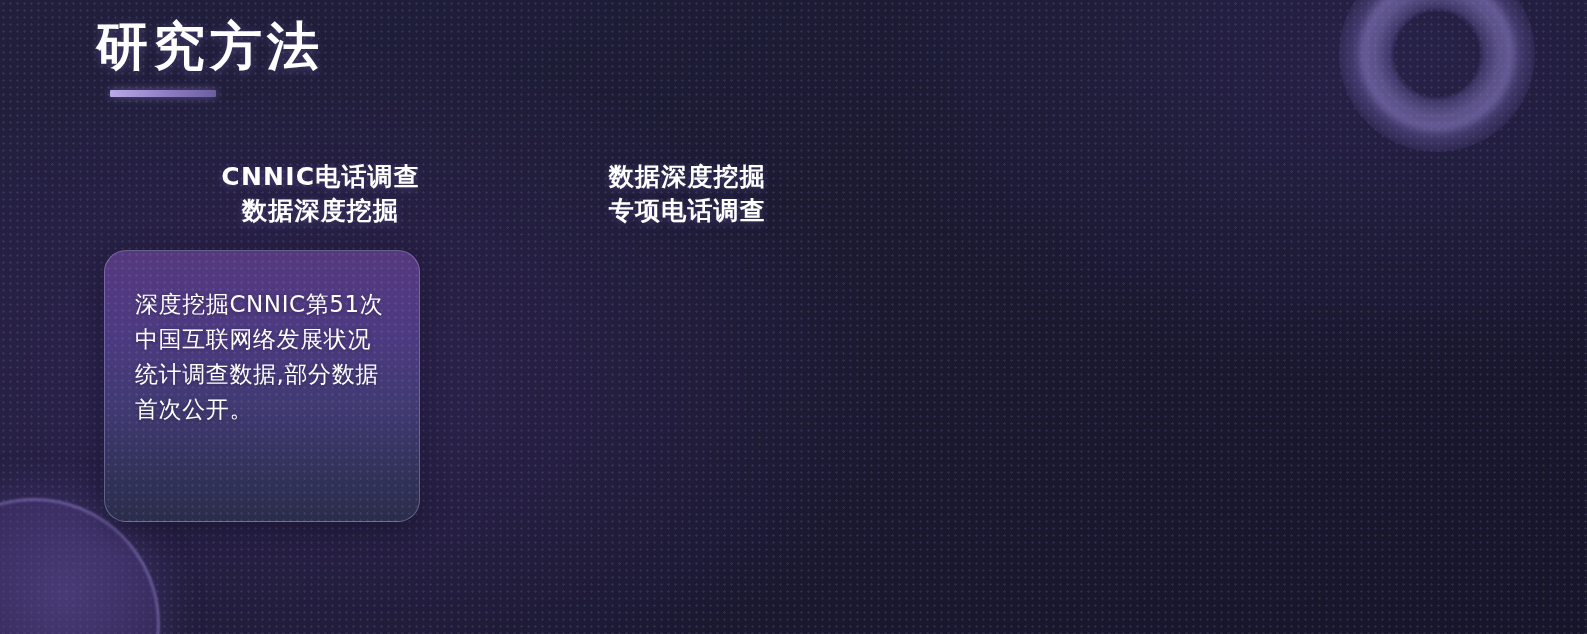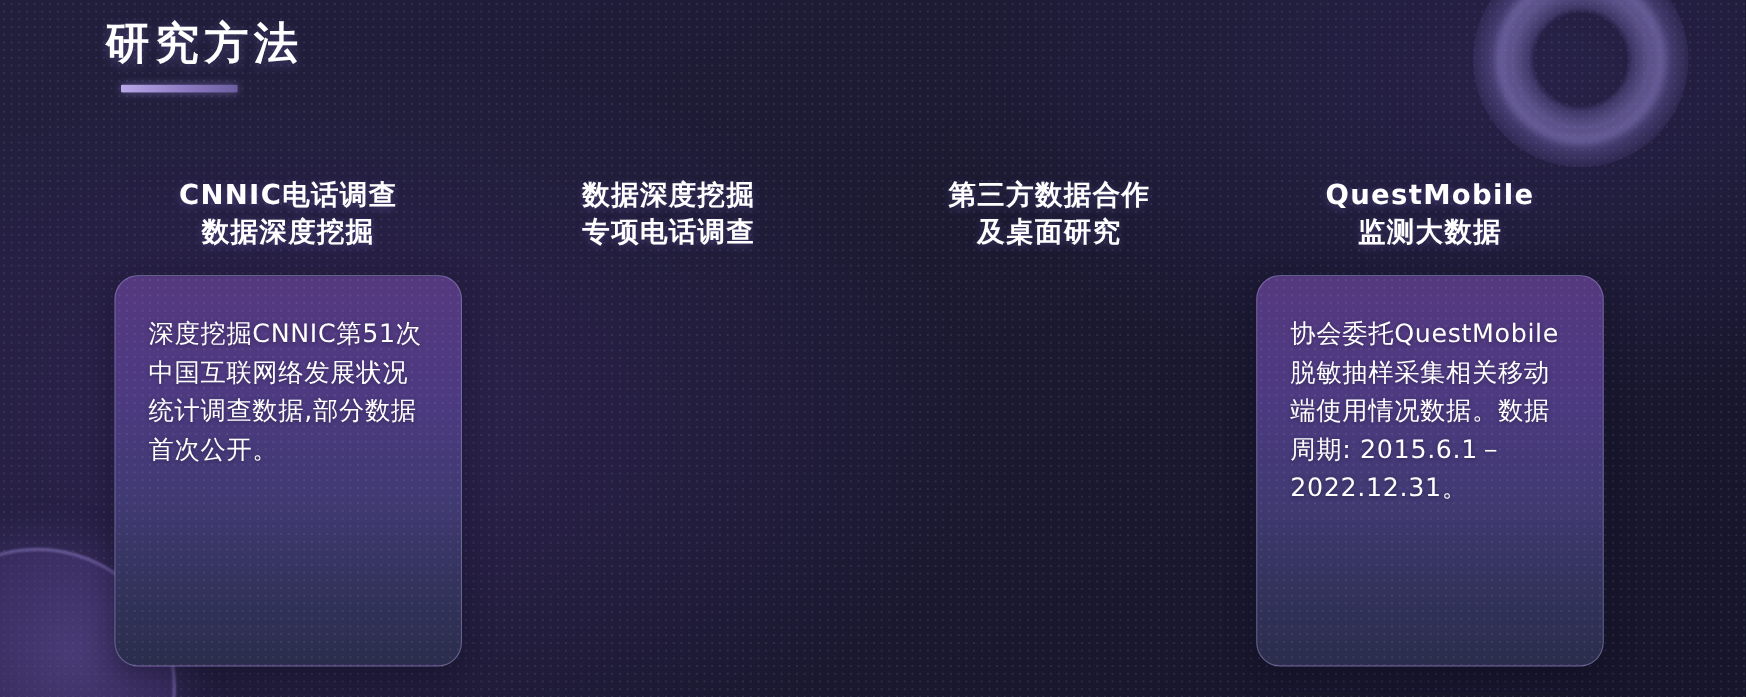--- a/index.html
+++ b/index.html
@@ -82,23 +82,23 @@
     filter: blur(1.2px);
   }
 
   
   #header {
     position: absolute;
     left: 96px; top: 18px;
     z-index: 5;
   }
   #page-title {
-    font-family: Liberation Sans, sans-serif;
+    font-family: Liberation Serif, serif;
     font-weight: bold;
-    font-size: 40px;
+    font-size: 52px;
     letter-spacing: 5px;
     color: #ffffff;
     line-height: 1.12;
     text-shadow: 0 2px 10px rgba(150,130,220,0.35);
     white-space: nowrap;
   }
   #title-underline {
     margin-top: 14px;
     margin-left: 14px;
     width: 106px;
@@ -110,42 +110,42 @@
 
   
   #columns {
     position: absolute;
     left: 104px; top: 158px;
     width: 1380px;
     display: flex;
     gap: 30px;
     z-index: 5;
   }
-  .column { width: 316px; display: flex; flex-direction: column; }
+  .column { width: 316px; display: flex; flex-direction: column; align-items: flex-end; }
 
   .col-heading {
     height: 92px;
     color: #ffffff;
     font-family: "DejaVu Sans", "Liberation Sans", sans-serif;
     font-weight: bold;
     font-size: 25px;
     line-height: 34px;
     letter-spacing: 1.2px;
     text-align: center;
     white-space: pre-line;
     text-shadow: 0 2px 8px rgba(120,104,190,0.40);
     display: flex;
     align-items: flex-start;
     justify-content: center;
     padding-top: 2px;
   }
 
   .card {
     position: relative;
-    height: 356px;
+    height: 272px;
     border-radius: 22px;
     background: linear-gradient(180deg,
         #55397f 0%,
         #4d3a81 30%,
         #403a72 58%,
         #33335c 80%,
         #2b2d4c 100%);
     border: 1px solid rgba(176,166,222,0.42);
     box-shadow: 0 6px 26px rgba(14,12,30,0.45);
     overflow: hidden;
@@ -194,26 +194,19 @@
         <div class="card-text">深度挖掘CNNIC第51次中国互联网络发展状况统计调查数据,部分数据首次公开。</div>
       </div>
     </div>
 
     <div class="column">
       <div class="col-heading">数据深度挖掘
 专项电话调查</div>
     </div>
 
     <div class="column">
-      <div class="col-heading">第三方数据合作
-及桌面研究</div>
-    </div>
-
-    <div class="column">
-      <div class="col-heading">QuestMobile
-监测大数据</div>
-      <div class="card">
-        <div class="card-text">协会委托QuestMobile脱敏抽样采集相关移动端使用情况数据。数据周期: 2015.6.1－2022.12.31。</div>
-      </div>
+    </div>
+
+    <div class="column">
     </div>
 
   </div>
 </div>
 
 </body></html>

